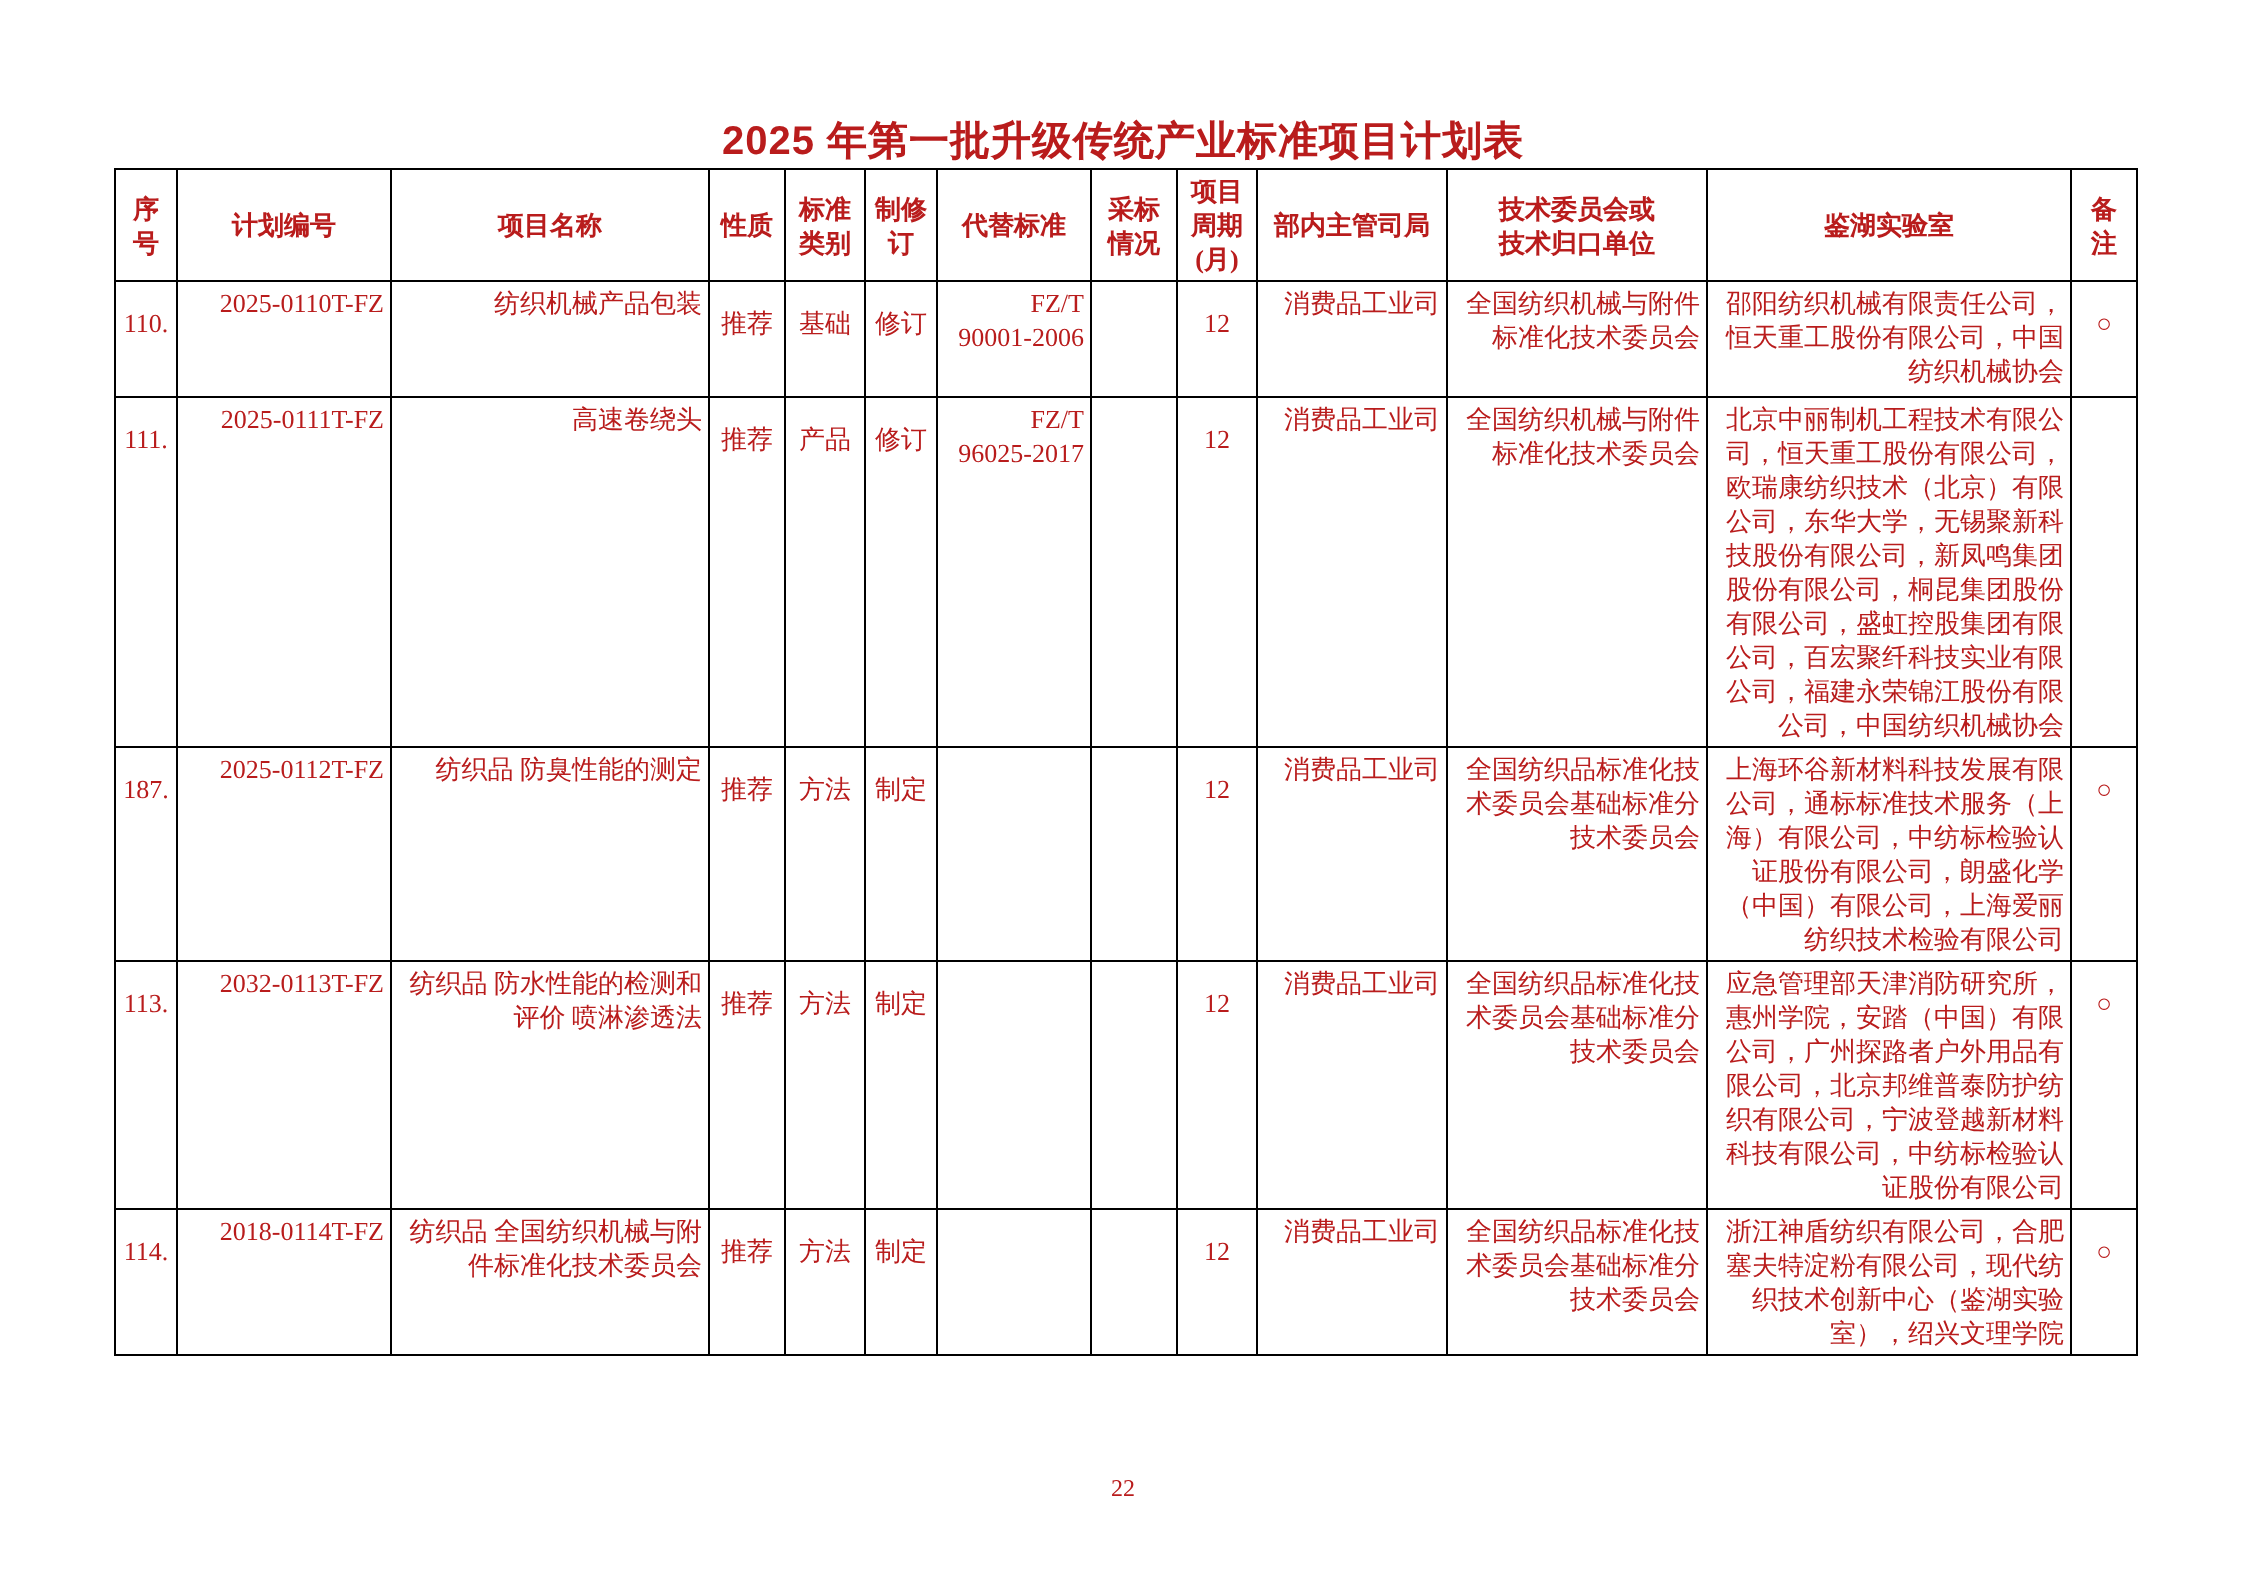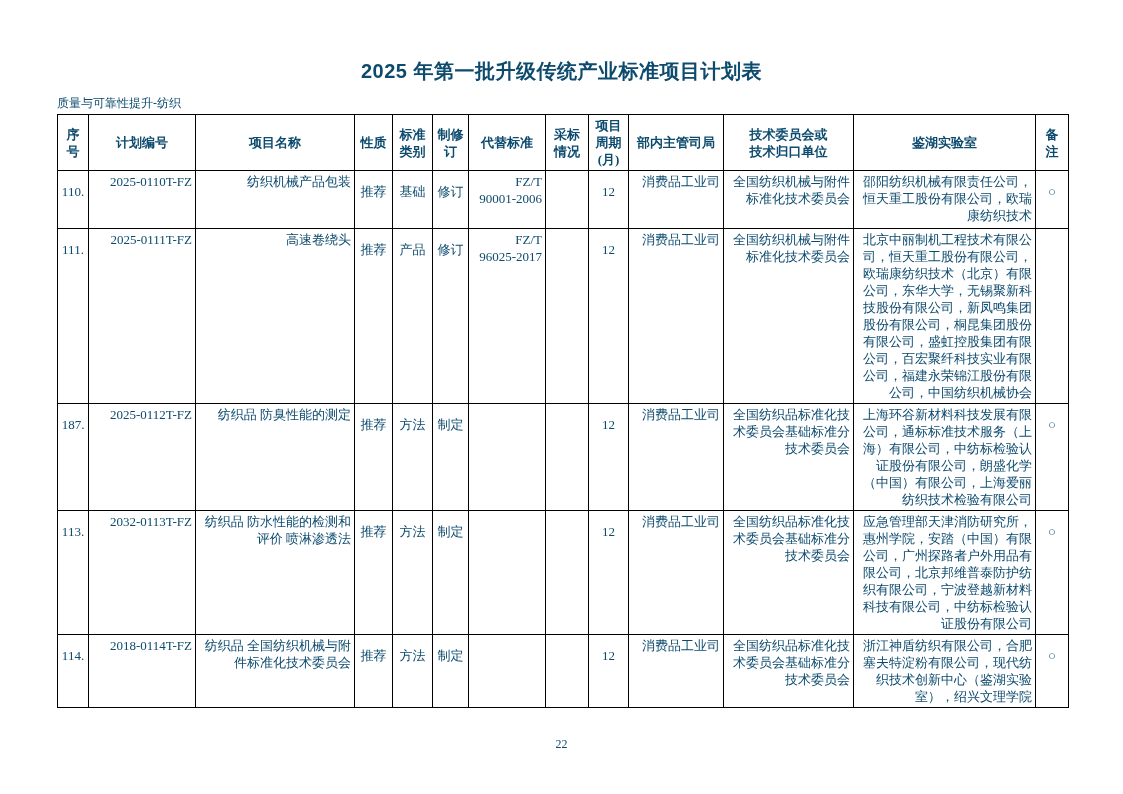--- a/index.html
+++ b/index.html
@@ -1,20 +1,20 @@
 <!DOCTYPE html>
 <html><head>
 <meta charset="utf-8">
 <style>
   html,body { margin:0; padding:0; background:#ffffff; }
   .page {
     position:relative;
     width:1123px; height:794px;
     background:#ffffff;
-    color:#0c4a6e;
+    color:#b91c1c;
     font-family:"Liberation Serif","DejaVu Serif",serif;
     overflow:hidden;
   }
   .doc-title {
     margin:0;
     padding-top:58px;
     text-align:center;
     font-family:"Liberation Sans","DejaVu Sans",sans-serif;
     font-size:20px;
     font-weight:bold;
@@ -65,21 +65,20 @@
     font-size:12px;
   }
 </style>
 </head>
 <body>
 
 <div class="page">
 
   <h1 class="doc-title">2025 年第一批升级传统产业标准项目计划表</h1>
 
-  <div class="section-label">质量与可靠性提升-纺织</div>
 
   <table class="std-table">
     <colgroup>
       <col style="width:31px">
         <col style="width:107px">
         <col style="width:159px">
       <col style="width:38px">
         <col style="width:40px">
         <col style="width:36px">
       <col style="width:77px">
@@ -122,21 +121,21 @@
         <td class="c-left">纺织机械产品包装</td>
         <td class="c-center">推荐</td>
         <td class="c-center">基础</td>
         <td class="c-center">修订</td>
         <td class="c-left c-std">FZ/T
 90001-2006</td>
         <td class="c-center"></td>
         <td class="c-center">12</td>
         <td class="c-left">消费品工业司</td>
         <td class="c-left">全国纺织机械与附件标准化技术委员会</td>
-        <td class="c-left">邵阳纺织机械有限责任公司，恒天重工股份有限公司，欧瑞康纺织技术</td>
+        <td class="c-left">邵阳纺织机械有限责任公司，恒天重工股份有限公司，中国纺织机械协会</td>
         <td class="c-center">○</td>
       </tr>
       <tr class="r1">
         <td class="c-center">111.</td>
         <td class="c-left">2025-0111T-FZ</td>
         <td class="c-left">高速卷绕头</td>
         <td class="c-center">推荐</td>
         <td class="c-center">产品</td>
         <td class="c-center">修订</td>
         <td class="c-left c-std">FZ/T

